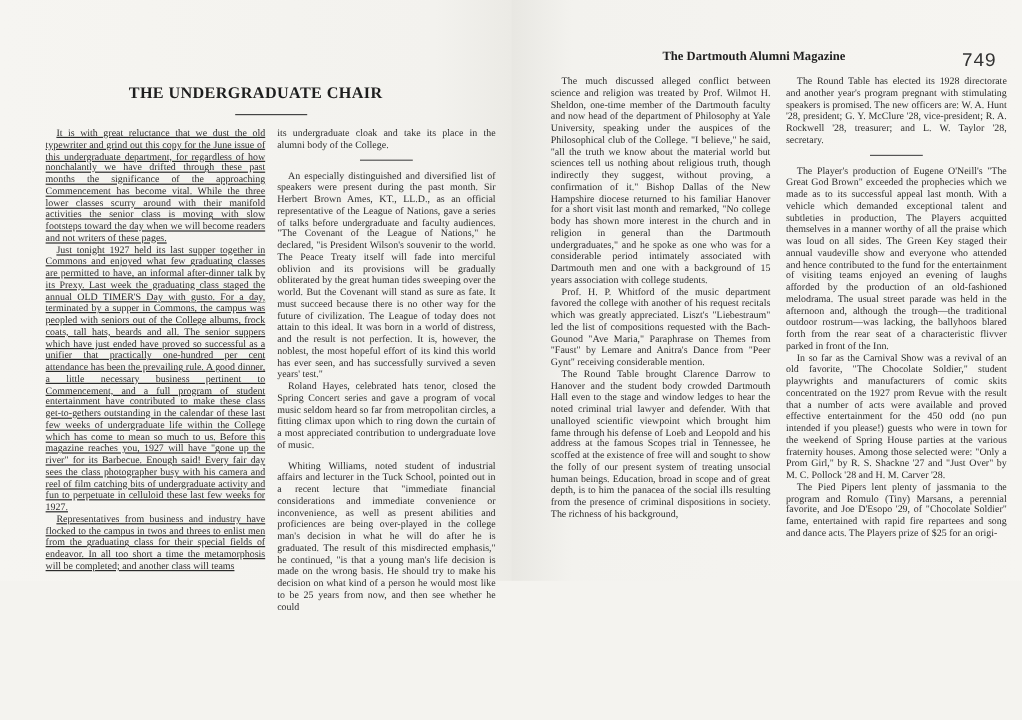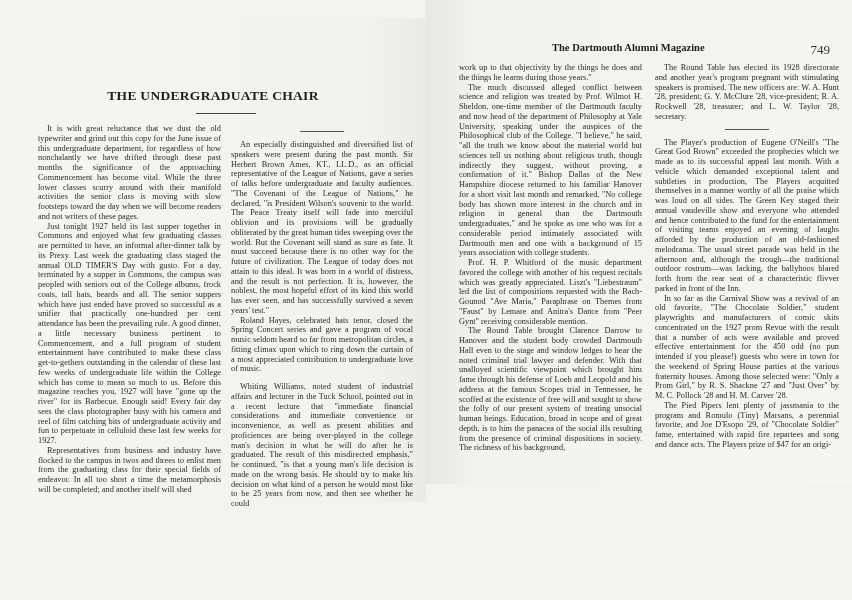--- a/index.html
+++ b/index.html
@@ -5,93 +5,93 @@
     html, body { margin: 0; padding: 0; }
     body {
       width: 852px; height: 600px; overflow: hidden;
       background: #f4f3ef;
       font-family: "DejaVu Serif", "Liberation Serif", serif;
       color: #2a2a2a;
       position: relative;
     }
     .spread { position: absolute; inset: 0; display: flex; }
     .page { position: relative; width: 426px; height: 484px; }
-    .page.left { background: linear-gradient(to right, #f6f5f1 0%, #f3f2ee 85%, #ebeae5 100%); margin-top: 18px; }
+    .page.left { background: linear-gradient(to right, #f6f5f1 0%, #f3f2ee 85%, #ebeae5 100%); }
     .page.right { background: linear-gradient(to right, #e8e7e2 0%, #f3f2ee 12%, #f6f5f1 100%); }
 
     .title {
       position: absolute; left: 0; right: 0; top: 70px;
       text-align: center;
       font-family: "Liberation Serif", serif;
       font-weight: bold; font-size: 13.5px; letter-spacing: 0.3px;
       color: #1e1e1e;
     }
     .title-rule { position: absolute; top: 95px; left: 196px; width: 60px; border-top: 1px solid #444; }
 
     .running-head {
       position: absolute; top: 42px; left: 126px;
       font-family: "Liberation Serif", serif; font-weight: bold; font-size: 10.5px; color: #1e1e1e;
     }
     .page-number {
       position: absolute; top: 42px; right: 22px;
-      font-family: Liberation Serif, serif; font-size: 13px; color: #333;
+      font-family: Liberation Mono, monospace; font-size: 16px; color: #333;
     }
 
     .col {
       position: absolute;
       font-family: "Liberation Serif", serif;
       font-size: 8.3px; line-height: 9.75px;
       text-align: justify;
       color: #2b2b2b;
     }
     .col p { margin: 0; text-indent: 9px; }
     .col p.noindent { text-indent: 0; }
     .col .sep { width: 44px; border-top: 1px solid #555; margin: 7px auto 8px; }
     .col .gap { height: 8px; }
 
-    .l1 { left: 38px; top: 106px; width: 183px; }
+    .l1 { left: 38px; top: 106px; width: 183px; text-decoration: underline; }
     .l2 { left: 231px; top: 106px; width: 182px; }
     .r1 { left: 33px; top: 63px; width: 183px; }
     .r2 { left: 229px; top: 63px; width: 184px; }
   </style>
 </head>
 <body>
 
 <div class="spread">
   <div class="page left">
     <div class="title">THE UNDERGRADUATE CHAIR</div>
     <div class="title-rule"></div>
 
     <div class="col l1">
       <p>It is with great reluctance that we dust the old typewriter and grind out this copy for the June issue of this undergraduate department, for regardless of how nonchalantly we have drifted through these past months the significance of the approaching Commencement has become vital. While the three lower classes scurry around with their manifold activities the senior class is moving with slow footsteps toward the day when we will become readers and not writers of these pages.</p>
       <p>Just tonight 1927 held its last supper together in Commons and enjoyed what few graduating classes are permitted to have, an informal after-dinner talk by its Prexy. Last week the graduating class staged the annual OLD TIMER'S Day with gusto. For a day, terminated by a supper in Commons, the campus was peopled with seniors out of the College albums, frock coats, tall hats, beards and all. The senior suppers which have just ended have proved so successful as a unifier that practically one-hundred per cent attendance has been the prevailing rule. A good dinner, a little necessary business pertinent to Commencement, and a full program of student entertainment have contributed to make these class get-to-gethers outstanding in the calendar of these last few weeks of undergraduate life within the College which has come to mean so much to us. Before this magazine reaches you, 1927 will have "gone up the river" for its Barbecue. Enough said! Every fair day sees the class photographer busy with his camera and reel of film catching bits of undergraduate activity and fun to perpetuate in celluloid these last few weeks for 1927.</p>
-      <p>Representatives from business and industry have flocked to the campus in twos and threes to enlist men from the graduating class for their special fields of endeavor. In all too short a time the metamorphosis will be completed; and another itself will shed</p>
+      <p>Representatives from business and industry have flocked to the campus in twos and threes to enlist men from the graduating class for their special fields of endeavor. In all too short a time the metamorphosis will be completed; and another class will teams</p>
     </div>
 
     <div class="col l2">
+      <p class="noindent">its undergraduate cloak and take its place in the alumni body of the College.</p>
       <div class="sep"></div>
       <p>An especially distinguished and diversified list of speakers were present during the past month. Sir Herbert Brown Ames, KT., LL.D., as an official representative of the League of Nations, gave a series of talks before undergraduate and faculty audiences. "The Covenant of the League of Nations," he declared, "is President Wilson's souvenir to the world. The Peace Treaty itself will fade into merciful oblivion and its provisions will be gradually obliterated by the great human tides sweeping over the world. But the Covenant will stand as sure as fate. It must succeed because there is no other way for the future of civilization. The League of today does not attain to this ideal. It was born in a world of distress, and the result is not perfection. It is, however, the noblest, the most hopeful effort of its kind this world has ever seen, and has successfully survived a seven years' test."</p>
       <p>Roland Hayes, celebrated hats tenor, closed the Spring Concert series and gave a program of vocal music seldom heard so far from metropolitan circles, a fitting climax upon which to ring down the curtain of a most appreciated contribution to undergraduate love of music.</p>
       <div class="gap"></div>
       <p>Whiting Williams, noted student of industrial affairs and lecturer in the Tuck School, pointed out in a recent lecture that "immediate financial considerations and immediate convenience or inconvenience, as well as present abilities and proficiences are being over-played in the college man's decision in what he will do after he is graduated. The result of this misdirected emphasis," he continued, "is that a young man's life decision is made on the wrong basis. He should try to make his decision on what kind of a person he would most like to be 25 years from now, and then see whether he could</p>
     </div>
   </div>
 
   <div class="page right">
     <div class="running-head">The Dartmouth Alumni Magazine</div>
     <div class="page-number">749</div>
 
     <div class="col r1">
-      <p class="noindent">work up to that objectivity by the things he does and the things he learns during those years."</p>
       <p>The much discussed alleged conflict between science and religion was treated by Prof. Wilmot H. Sheldon, one-time member of the Dartmouth faculty and now head of the department of Philosophy at Yale University, speaking under the auspices of the Philosophical club of the College. "I believe," he said, "all the truth we know about the material world but sciences tell us nothing about religious truth, though indirectly they suggest, without proving, a confirmation of it." Bishop Dallas of the New Hampshire diocese returned to his familiar Hanover for a short visit last month and remarked, "No college body has shown more interest in the church and in religion in general than the Dartmouth undergraduates," and he spoke as one who was for a considerable period intimately associated with Dartmouth men and one with a background of 15 years association with college students.</p>
       <p>Prof. H. P. Whitford of the music department favored the college with another of his request recitals which was greatly appreciated. Liszt's "Liebestraum" led the list of compositions requested with the Bach-Gounod "Ave Maria," Paraphrase on Themes from "Faust" by Lemare and Anitra's Dance from "Peer Gynt" receiving considerable mention.</p>
       <p>The Round Table brought Clarence Darrow to Hanover and the student body crowded Dartmouth Hall even to the stage and window ledges to hear the noted criminal trial lawyer and defender. With that unalloyed scientific viewpoint which brought him fame through his defense of Loeb and Leopold and his address at the famous Scopes trial in Tennessee, he scoffed at the existence of free will and sought to show the folly of our present system of treating unsocial human beings. Education, broad in scope and of great depth, is to him the panacea of the social ills resulting from the presence of criminal dispositions in society. The richness of his background,</p>
     </div>
 
     <div class="col r2">
       <p>The Round Table has elected its 1928 directorate and another year's program pregnant with stimulating speakers is promised. The new officers are: W. A. Hunt '28, president; G. Y. McClure '28, vice-president; R. A. Rockwell '28, treasurer; and L. W. Taylor '28, secretary.</p>
       <div class="sep"></div>
       <p>The Player's production of Eugene O'Neill's "The Great God Brown" exceeded the prophecies which we made as to its successful appeal last month. With a vehicle which demanded exceptional talent and subtleties in production, The Players acquitted themselves in a manner worthy of all the praise which was loud on all sides. The Green Key staged their annual vaudeville show and everyone who attended and hence contributed to the fund for the entertainment of visiting teams enjoyed an evening of laughs afforded by the production of an old-fashioned melodrama. The usual street parade was held in the afternoon and, although the trough—the traditional outdoor rostrum—was lacking, the ballyhoos blared forth from the rear seat of a characteristic flivver parked in front of the Inn.</p>
       <p>In so far as the Carnival Show was a revival of an old favorite, "The Chocolate Soldier," student playwrights and manufacturers of comic skits concentrated on the 1927 prom Revue with the result that a number of acts were available and proved effective entertainment for the 450 odd (no pun intended if you please!) guests who were in town for the weekend of Spring House parties at the various fraternity houses. Among those selected were: "Only a Prom Girl," by R. S. Shackne '27 and "Just Over" by M. C. Pollock '28 and H. M. Carver '28.</p>
-      <p>The Pied Pipers lent plenty of jassmania to the program and Romulo (Tiny) Marsans, a perennial favorite, and Joe D'Esopo '29, of "Chocolate Soldier" fame, entertained with rapid fire repartees and song and dance acts. The Players prize of $47 for an origi-</p>
+      <p>The Pied Pipers lent plenty of jassmania to the program and Romulo (Tiny) Marsans, a perennial favorite, and Joe D'Esopo '29, of "Chocolate Soldier" fame, entertained with rapid fire repartees and song and dance acts. The Players prize of $25 for an origi-</p>
     </div>
   </div>
 </div>
 
 </body></html>

